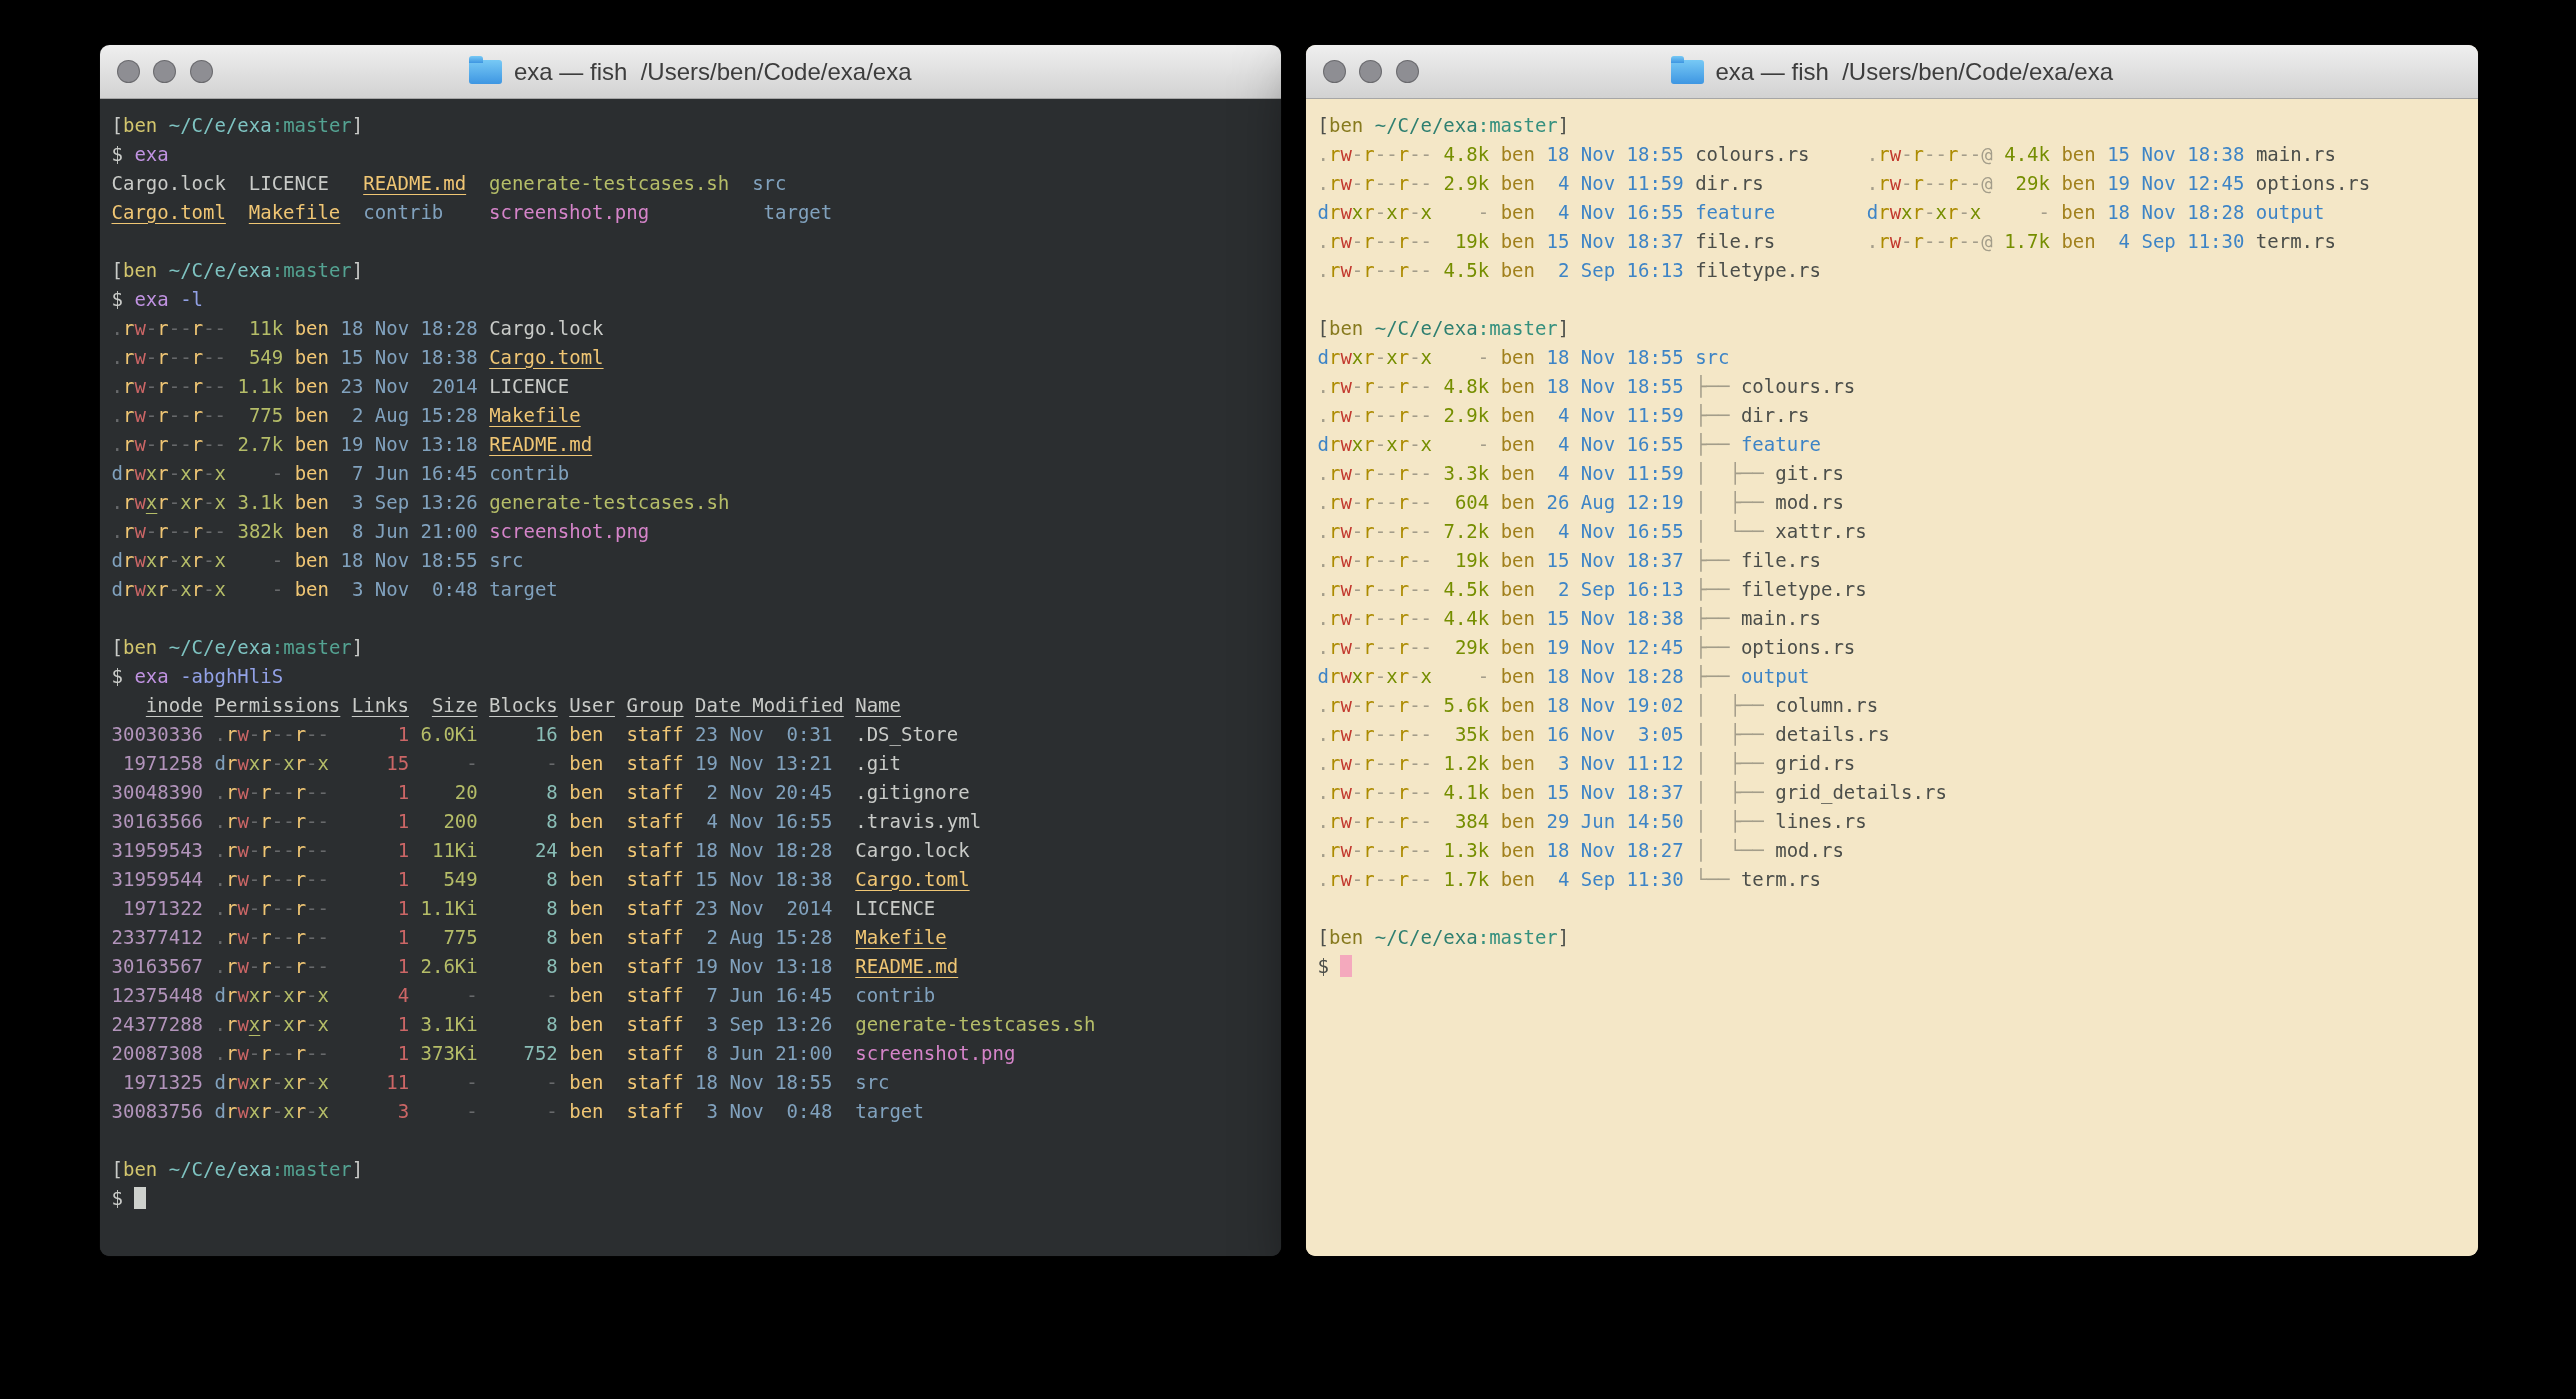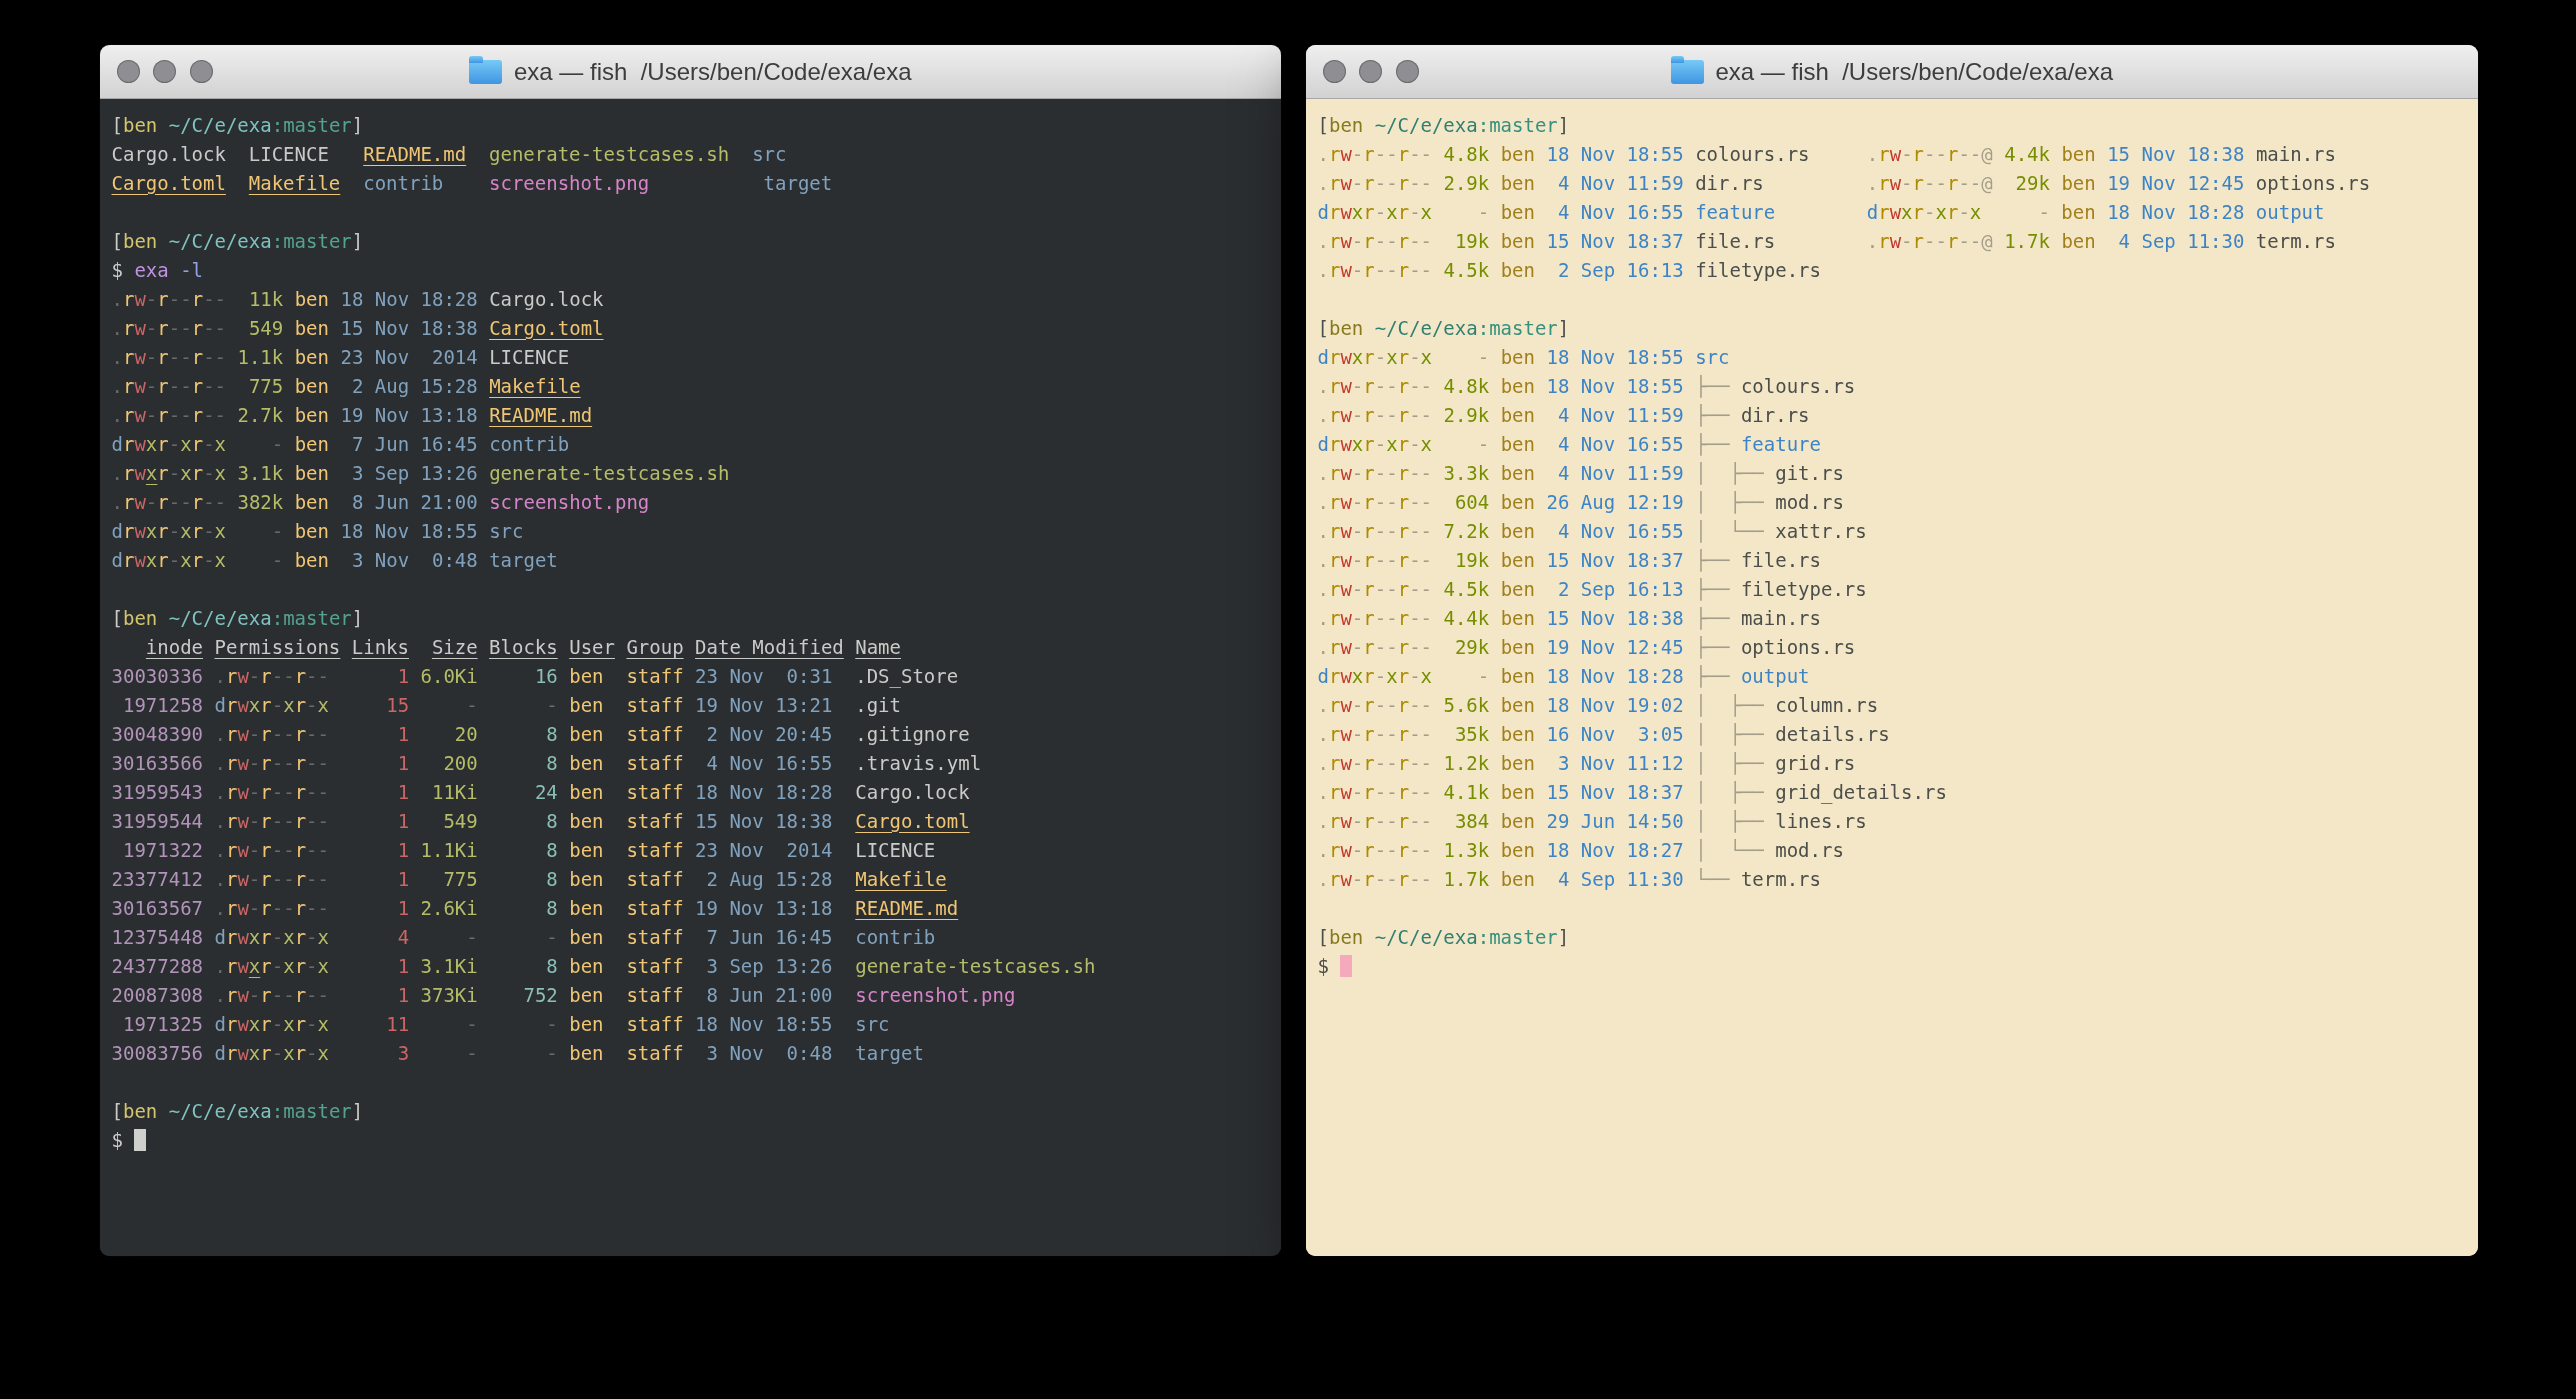--- a/index.html
+++ b/index.html
@@ -58,37 +58,39 @@
       <span class="light" style="background: rgb(142, 142, 147);"></span>
       <span class="light" style="background: rgb(142, 142, 147);"></span>
     </div>
     <div class="titletext" style="color: rgb(61, 61, 61);">
       <span class="foldericon" style="background: linear-gradient(rgb(119, 201, 245), rgb(62, 150, 226));"></span>
       <span>exa — fish  /Users/ben/Code/exa/exa</span>
     </div>
   </div>
   <div class="termbody" style="background: rgb(43, 46, 48); color: rgb(201, 203, 200);">
       <div class="tline"><span style="color: rgb(201, 203, 200);">[</span><span style="color: rgb(210, 197, 109);">ben</span><span style="color: rgb(201, 203, 200);"> </span><span style="color: rgb(126, 195, 193);">~/C/e/exa</span><span style="color: rgb(84, 163, 146);">:master</span><span style="color: rgb(201, 203, 200);">]</span></div>
+      <div class="tline"><span style="color: rgb(201, 203, 200);">$ </span><span style="color: rgb(193, 147, 226);">exa</span></div>
       <div class="tline"><span style="color: rgb(201, 203, 200);">Cargo.lock</span><span style="color: rgb(201, 203, 200);">  </span><span style="color: rgb(201, 203, 200);">LICENCE</span><span style="color: rgb(201, 203, 200);">   </span><span class="u" style="color: rgb(240, 198, 116);">README.md</span><span style="color: rgb(201, 203, 200);">  </span><span style="color: rgb(181, 189, 104);">generate-testcases.sh</span><span style="color: rgb(201, 203, 200);">  </span><span style="color: rgb(129, 162, 190);">src</span></div>
       <div class="tline"><span class="u" style="color: rgb(240, 198, 116);">Cargo.toml</span><span style="color: rgb(201, 203, 200);">  </span><span class="u" style="color: rgb(240, 198, 116);">Makefile</span><span style="color: rgb(201, 203, 200);">  </span><span style="color: rgb(129, 162, 190);">contrib</span><span style="color: rgb(201, 203, 200);">    </span><span style="color: rgb(213, 132, 201);">screenshot.png</span><span style="color: rgb(201, 203, 200);">          </span><span style="color: rgb(129, 162, 190);">target</span></div>
       <div class="tline">&nbsp;</div>
       <div class="tline"><span style="color: rgb(201, 203, 200);">[</span><span style="color: rgb(210, 197, 109);">ben</span><span style="color: rgb(201, 203, 200);"> </span><span style="color: rgb(126, 195, 193);">~/C/e/exa</span><span style="color: rgb(84, 163, 146);">:master</span><span style="color: rgb(201, 203, 200);">]</span></div>
       <div class="tline"><span style="color: rgb(201, 203, 200);">$ </span><span style="color: rgb(193, 147, 226);">exa</span><span style="color: rgb(201, 203, 200);"> </span><span style="color: rgb(146, 161, 230);">-l</span></div>
       <div class="tline"><span style="color: rgb(103, 105, 107);">.</span><span style="color: rgb(240, 198, 116);">r</span><span style="color: rgb(204, 102, 102);">w</span><span style="color: rgb(103, 105, 107);">-</span><span style="color: rgb(240, 198, 116);">r</span><span style="color: rgb(103, 105, 107);">-</span><span style="color: rgb(103, 105, 107);">-</span><span style="color: rgb(240, 198, 116);">r</span><span style="color: rgb(103, 105, 107);">-</span><span style="color: rgb(103, 105, 107);">-</span><span style="color: rgb(181, 189, 104);">  11k</span><span style="color: rgb(240, 198, 116);"> ben</span><span style="color: rgb(129, 162, 190);"> 18 Nov 18:28</span><span style="color: rgb(201, 203, 200);"> Cargo.lock</span></div>
       <div class="tline"><span style="color: rgb(103, 105, 107);">.</span><span style="color: rgb(240, 198, 116);">r</span><span style="color: rgb(204, 102, 102);">w</span><span style="color: rgb(103, 105, 107);">-</span><span style="color: rgb(240, 198, 116);">r</span><span style="color: rgb(103, 105, 107);">-</span><span style="color: rgb(103, 105, 107);">-</span><span style="color: rgb(240, 198, 116);">r</span><span style="color: rgb(103, 105, 107);">-</span><span style="color: rgb(103, 105, 107);">-</span><span style="color: rgb(181, 189, 104);">  549</span><span style="color: rgb(240, 198, 116);"> ben</span><span style="color: rgb(129, 162, 190);"> 15 Nov 18:38</span><span style="color: rgb(201, 203, 200);"> </span><span class="u" style="color: rgb(240, 198, 116);">Cargo.toml</span></div>
       <div class="tline"><span style="color: rgb(103, 105, 107);">.</span><span style="color: rgb(240, 198, 116);">r</span><span style="color: rgb(204, 102, 102);">w</span><span style="color: rgb(103, 105, 107);">-</span><span style="color: rgb(240, 198, 116);">r</span><span style="color: rgb(103, 105, 107);">-</span><span style="color: rgb(103, 105, 107);">-</span><span style="color: rgb(240, 198, 116);">r</span><span style="color: rgb(103, 105, 107);">-</span><span style="color: rgb(103, 105, 107);">-</span><span style="color: rgb(181, 189, 104);"> 1.1k</span><span style="color: rgb(240, 198, 116);"> ben</span><span style="color: rgb(129, 162, 190);"> 23 Nov  2014</span><span style="color: rgb(201, 203, 200);"> LICENCE</span></div>
       <div class="tline"><span style="color: rgb(103, 105, 107);">.</span><span style="color: rgb(240, 198, 116);">r</span><span style="color: rgb(204, 102, 102);">w</span><span style="color: rgb(103, 105, 107);">-</span><span style="color: rgb(240, 198, 116);">r</span><span style="color: rgb(103, 105, 107);">-</span><span style="color: rgb(103, 105, 107);">-</span><span style="color: rgb(240, 198, 116);">r</span><span style="color: rgb(103, 105, 107);">-</span><span style="color: rgb(103, 105, 107);">-</span><span style="color: rgb(181, 189, 104);">  775</span><span style="color: rgb(240, 198, 116);"> ben</span><span style="color: rgb(129, 162, 190);">  2 Aug 15:28</span><span style="color: rgb(201, 203, 200);"> </span><span class="u" style="color: rgb(240, 198, 116);">Makefile</span></div>
       <div class="tline"><span style="color: rgb(103, 105, 107);">.</span><span style="color: rgb(240, 198, 116);">r</span><span style="color: rgb(204, 102, 102);">w</span><span style="color: rgb(103, 105, 107);">-</span><span style="color: rgb(240, 198, 116);">r</span><span style="color: rgb(103, 105, 107);">-</span><span style="color: rgb(103, 105, 107);">-</span><span style="color: rgb(240, 198, 116);">r</span><span style="color: rgb(103, 105, 107);">-</span><span style="color: rgb(103, 105, 107);">-</span><span style="color: rgb(181, 189, 104);"> 2.7k</span><span style="color: rgb(240, 198, 116);"> ben</span><span style="color: rgb(129, 162, 190);"> 19 Nov 13:18</span><span style="color: rgb(201, 203, 200);"> </span><span class="u" style="color: rgb(240, 198, 116);">README.md</span></div>
       <div class="tline"><span style="color: rgb(129, 162, 190);">d</span><span style="color: rgb(240, 198, 116);">r</span><span style="color: rgb(204, 102, 102);">w</span><span style="color: rgb(181, 189, 104);">x</span><span style="color: rgb(240, 198, 116);">r</span><span style="color: rgb(103, 105, 107);">-</span><span style="color: rgb(181, 189, 104);">x</span><span style="color: rgb(240, 198, 116);">r</span><span style="color: rgb(103, 105, 107);">-</span><span style="color: rgb(181, 189, 104);">x</span><span style="color: rgb(103, 105, 107);">    -</span><span style="color: rgb(240, 198, 116);"> ben</span><span style="color: rgb(129, 162, 190);">  7 Jun 16:45</span><span style="color: rgb(129, 162, 190);"> contrib</span></div>
       <div class="tline"><span style="color: rgb(103, 105, 107);">.</span><span style="color: rgb(240, 198, 116);">r</span><span style="color: rgb(204, 102, 102);">w</span><span class="u" style="color: rgb(181, 189, 104);">x</span><span style="color: rgb(240, 198, 116);">r</span><span style="color: rgb(103, 105, 107);">-</span><span style="color: rgb(181, 189, 104);">x</span><span style="color: rgb(240, 198, 116);">r</span><span style="color: rgb(103, 105, 107);">-</span><span style="color: rgb(181, 189, 104);">x</span><span style="color: rgb(181, 189, 104);"> 3.1k</span><span style="color: rgb(240, 198, 116);"> ben</span><span style="color: rgb(129, 162, 190);">  3 Sep 13:26</span><span style="color: rgb(181, 189, 104);"> generate-testcases.sh</span></div>
       <div class="tline"><span style="color: rgb(103, 105, 107);">.</span><span style="color: rgb(240, 198, 116);">r</span><span style="color: rgb(204, 102, 102);">w</span><span style="color: rgb(103, 105, 107);">-</span><span style="color: rgb(240, 198, 116);">r</span><span style="color: rgb(103, 105, 107);">-</span><span style="color: rgb(103, 105, 107);">-</span><span style="color: rgb(240, 198, 116);">r</span><span style="color: rgb(103, 105, 107);">-</span><span style="color: rgb(103, 105, 107);">-</span><span style="color: rgb(181, 189, 104);"> 382k</span><span style="color: rgb(240, 198, 116);"> ben</span><span style="color: rgb(129, 162, 190);">  8 Jun 21:00</span><span style="color: rgb(213, 132, 201);"> screenshot.png</span></div>
       <div class="tline"><span style="color: rgb(129, 162, 190);">d</span><span style="color: rgb(240, 198, 116);">r</span><span style="color: rgb(204, 102, 102);">w</span><span style="color: rgb(181, 189, 104);">x</span><span style="color: rgb(240, 198, 116);">r</span><span style="color: rgb(103, 105, 107);">-</span><span style="color: rgb(181, 189, 104);">x</span><span style="color: rgb(240, 198, 116);">r</span><span style="color: rgb(103, 105, 107);">-</span><span style="color: rgb(181, 189, 104);">x</span><span style="color: rgb(103, 105, 107);">    -</span><span style="color: rgb(240, 198, 116);"> ben</span><span style="color: rgb(129, 162, 190);"> 18 Nov 18:55</span><span style="color: rgb(129, 162, 190);"> src</span></div>
       <div class="tline"><span style="color: rgb(129, 162, 190);">d</span><span style="color: rgb(240, 198, 116);">r</span><span style="color: rgb(204, 102, 102);">w</span><span style="color: rgb(181, 189, 104);">x</span><span style="color: rgb(240, 198, 116);">r</span><span style="color: rgb(103, 105, 107);">-</span><span style="color: rgb(181, 189, 104);">x</span><span style="color: rgb(240, 198, 116);">r</span><span style="color: rgb(103, 105, 107);">-</span><span style="color: rgb(181, 189, 104);">x</span><span style="color: rgb(103, 105, 107);">    -</span><span style="color: rgb(240, 198, 116);"> ben</span><span style="color: rgb(129, 162, 190);">  3 Nov  0:48</span><span style="color: rgb(129, 162, 190);"> target</span></div>
       <div class="tline">&nbsp;</div>
       <div class="tline"><span style="color: rgb(201, 203, 200);">[</span><span style="color: rgb(210, 197, 109);">ben</span><span style="color: rgb(201, 203, 200);"> </span><span style="color: rgb(126, 195, 193);">~/C/e/exa</span><span style="color: rgb(84, 163, 146);">:master</span><span style="color: rgb(201, 203, 200);">]</span></div>
+      <div class="tline"><span style="color: rgb(201, 203, 200);">$ </span><span style="color: rgb(193, 147, 226);">exa</span><span style="color: rgb(201, 203, 200);"> </span><span style="color: rgb(146, 161, 230);">-abghHliS</span></div>
       <div class="tline"><span style="color: rgb(201, 203, 200);">   </span><span class="u" style="color: rgb(201, 203, 200);">inode</span><span style="color: rgb(201, 203, 200);"> </span><span class="u" style="color: rgb(201, 203, 200);">Permissions</span><span style="color: rgb(201, 203, 200);"> </span><span class="u" style="color: rgb(201, 203, 200);">Links</span><span style="color: rgb(201, 203, 200);">  </span><span class="u" style="color: rgb(201, 203, 200);">Size</span><span style="color: rgb(201, 203, 200);"> </span><span class="u" style="color: rgb(201, 203, 200);">Blocks</span><span style="color: rgb(201, 203, 200);"> </span><span class="u" style="color: rgb(201, 203, 200);">User</span><span style="color: rgb(201, 203, 200);"> </span><span class="u" style="color: rgb(201, 203, 200);">Group</span><span style="color: rgb(201, 203, 200);"> </span><span class="u" style="color: rgb(201, 203, 200);">Date Modified</span><span style="color: rgb(201, 203, 200);"> </span><span class="u" style="color: rgb(201, 203, 200);">Name</span></div>
       <div class="tline"><span style="color: rgb(178, 148, 187);">30030336</span><span style="color: rgb(201, 203, 200);"> </span><span style="color: rgb(103, 105, 107);">.</span><span style="color: rgb(240, 198, 116);">r</span><span style="color: rgb(204, 102, 102);">w</span><span style="color: rgb(103, 105, 107);">-</span><span style="color: rgb(240, 198, 116);">r</span><span style="color: rgb(103, 105, 107);">-</span><span style="color: rgb(103, 105, 107);">-</span><span style="color: rgb(240, 198, 116);">r</span><span style="color: rgb(103, 105, 107);">-</span><span style="color: rgb(103, 105, 107);">-</span><span style="color: rgb(204, 102, 102);">      1</span><span style="color: rgb(181, 189, 104);"> 6.0Ki</span><span style="color: rgb(138, 190, 183);">     16</span><span style="color: rgb(240, 198, 116);"> ben  staff</span><span style="color: rgb(129, 162, 190);"> 23 Nov  0:31</span><span style="color: rgb(201, 203, 200);">  .DS_Store</span></div>
       <div class="tline"><span style="color: rgb(178, 148, 187);"> 1971258</span><span style="color: rgb(201, 203, 200);"> </span><span style="color: rgb(129, 162, 190);">d</span><span style="color: rgb(240, 198, 116);">r</span><span style="color: rgb(204, 102, 102);">w</span><span style="color: rgb(181, 189, 104);">x</span><span style="color: rgb(240, 198, 116);">r</span><span style="color: rgb(103, 105, 107);">-</span><span style="color: rgb(181, 189, 104);">x</span><span style="color: rgb(240, 198, 116);">r</span><span style="color: rgb(103, 105, 107);">-</span><span style="color: rgb(181, 189, 104);">x</span><span style="color: rgb(204, 102, 102);">     15</span><span style="color: rgb(103, 105, 107);">     -</span><span style="color: rgb(103, 105, 107);">      -</span><span style="color: rgb(240, 198, 116);"> ben  staff</span><span style="color: rgb(129, 162, 190);"> 19 Nov 13:21</span><span style="color: rgb(201, 203, 200);">  .git</span></div>
       <div class="tline"><span style="color: rgb(178, 148, 187);">30048390</span><span style="color: rgb(201, 203, 200);"> </span><span style="color: rgb(103, 105, 107);">.</span><span style="color: rgb(240, 198, 116);">r</span><span style="color: rgb(204, 102, 102);">w</span><span style="color: rgb(103, 105, 107);">-</span><span style="color: rgb(240, 198, 116);">r</span><span style="color: rgb(103, 105, 107);">-</span><span style="color: rgb(103, 105, 107);">-</span><span style="color: rgb(240, 198, 116);">r</span><span style="color: rgb(103, 105, 107);">-</span><span style="color: rgb(103, 105, 107);">-</span><span style="color: rgb(204, 102, 102);">      1</span><span style="color: rgb(181, 189, 104);">    20</span><span style="color: rgb(138, 190, 183);">      8</span><span style="color: rgb(240, 198, 116);"> ben  staff</span><span style="color: rgb(129, 162, 190);">  2 Nov 20:45</span><span style="color: rgb(201, 203, 200);">  .gitignore</span></div>
       <div class="tline"><span style="color: rgb(178, 148, 187);">30163566</span><span style="color: rgb(201, 203, 200);"> </span><span style="color: rgb(103, 105, 107);">.</span><span style="color: rgb(240, 198, 116);">r</span><span style="color: rgb(204, 102, 102);">w</span><span style="color: rgb(103, 105, 107);">-</span><span style="color: rgb(240, 198, 116);">r</span><span style="color: rgb(103, 105, 107);">-</span><span style="color: rgb(103, 105, 107);">-</span><span style="color: rgb(240, 198, 116);">r</span><span style="color: rgb(103, 105, 107);">-</span><span style="color: rgb(103, 105, 107);">-</span><span style="color: rgb(204, 102, 102);">      1</span><span style="color: rgb(181, 189, 104);">   200</span><span style="color: rgb(138, 190, 183);">      8</span><span style="color: rgb(240, 198, 116);"> ben  staff</span><span style="color: rgb(129, 162, 190);">  4 Nov 16:55</span><span style="color: rgb(201, 203, 200);">  .travis.yml</span></div>
       <div class="tline"><span style="color: rgb(178, 148, 187);">31959543</span><span style="color: rgb(201, 203, 200);"> </span><span style="color: rgb(103, 105, 107);">.</span><span style="color: rgb(240, 198, 116);">r</span><span style="color: rgb(204, 102, 102);">w</span><span style="color: rgb(103, 105, 107);">-</span><span style="color: rgb(240, 198, 116);">r</span><span style="color: rgb(103, 105, 107);">-</span><span style="color: rgb(103, 105, 107);">-</span><span style="color: rgb(240, 198, 116);">r</span><span style="color: rgb(103, 105, 107);">-</span><span style="color: rgb(103, 105, 107);">-</span><span style="color: rgb(204, 102, 102);">      1</span><span style="color: rgb(181, 189, 104);">  11Ki</span><span style="color: rgb(138, 190, 183);">     24</span><span style="color: rgb(240, 198, 116);"> ben  staff</span><span style="color: rgb(129, 162, 190);"> 18 Nov 18:28</span><span style="color: rgb(201, 203, 200);">  Cargo.lock</span></div>
       <div class="tline"><span style="color: rgb(178, 148, 187);">31959544</span><span style="color: rgb(201, 203, 200);"> </span><span style="color: rgb(103, 105, 107);">.</span><span style="color: rgb(240, 198, 116);">r</span><span style="color: rgb(204, 102, 102);">w</span><span style="color: rgb(103, 105, 107);">-</span><span style="color: rgb(240, 198, 116);">r</span><span style="color: rgb(103, 105, 107);">-</span><span style="color: rgb(103, 105, 107);">-</span><span style="color: rgb(240, 198, 116);">r</span><span style="color: rgb(103, 105, 107);">-</span><span style="color: rgb(103, 105, 107);">-</span><span style="color: rgb(204, 102, 102);">      1</span><span style="color: rgb(181, 189, 104);">   549</span><span style="color: rgb(138, 190, 183);">      8</span><span style="color: rgb(240, 198, 116);"> ben  staff</span><span style="color: rgb(129, 162, 190);"> 15 Nov 18:38</span><span style="color: rgb(201, 203, 200);">  </span><span class="u" style="color: rgb(240, 198, 116);">Cargo.toml</span></div>
       <div class="tline"><span style="color: rgb(178, 148, 187);"> 1971322</span><span style="color: rgb(201, 203, 200);"> </span><span style="color: rgb(103, 105, 107);">.</span><span style="color: rgb(240, 198, 116);">r</span><span style="color: rgb(204, 102, 102);">w</span><span style="color: rgb(103, 105, 107);">-</span><span style="color: rgb(240, 198, 116);">r</span><span style="color: rgb(103, 105, 107);">-</span><span style="color: rgb(103, 105, 107);">-</span><span style="color: rgb(240, 198, 116);">r</span><span style="color: rgb(103, 105, 107);">-</span><span style="color: rgb(103, 105, 107);">-</span><span style="color: rgb(204, 102, 102);">      1</span><span style="color: rgb(181, 189, 104);"> 1.1Ki</span><span style="color: rgb(138, 190, 183);">      8</span><span style="color: rgb(240, 198, 116);"> ben  staff</span><span style="color: rgb(129, 162, 190);"> 23 Nov  2014</span><span style="color: rgb(201, 203, 200);">  LICENCE</span></div>
       <div class="tline"><span style="color: rgb(178, 148, 187);">23377412</span><span style="color: rgb(201, 203, 200);"> </span><span style="color: rgb(103, 105, 107);">.</span><span style="color: rgb(240, 198, 116);">r</span><span style="color: rgb(204, 102, 102);">w</span><span style="color: rgb(103, 105, 107);">-</span><span style="color: rgb(240, 198, 116);">r</span><span style="color: rgb(103, 105, 107);">-</span><span style="color: rgb(103, 105, 107);">-</span><span style="color: rgb(240, 198, 116);">r</span><span style="color: rgb(103, 105, 107);">-</span><span style="color: rgb(103, 105, 107);">-</span><span style="color: rgb(204, 102, 102);">      1</span><span style="color: rgb(181, 189, 104);">   775</span><span style="color: rgb(138, 190, 183);">      8</span><span style="color: rgb(240, 198, 116);"> ben  staff</span><span style="color: rgb(129, 162, 190);">  2 Aug 15:28</span><span style="color: rgb(201, 203, 200);">  </span><span class="u" style="color: rgb(240, 198, 116);">Makefile</span></div>
       <div class="tline"><span style="color: rgb(178, 148, 187);">30163567</span><span style="color: rgb(201, 203, 200);"> </span><span style="color: rgb(103, 105, 107);">.</span><span style="color: rgb(240, 198, 116);">r</span><span style="color: rgb(204, 102, 102);">w</span><span style="color: rgb(103, 105, 107);">-</span><span style="color: rgb(240, 198, 116);">r</span><span style="color: rgb(103, 105, 107);">-</span><span style="color: rgb(103, 105, 107);">-</span><span style="color: rgb(240, 198, 116);">r</span><span style="color: rgb(103, 105, 107);">-</span><span style="color: rgb(103, 105, 107);">-</span><span style="color: rgb(204, 102, 102);">      1</span><span style="color: rgb(181, 189, 104);"> 2.6Ki</span><span style="color: rgb(138, 190, 183);">      8</span><span style="color: rgb(240, 198, 116);"> ben  staff</span><span style="color: rgb(129, 162, 190);"> 19 Nov 13:18</span><span style="color: rgb(201, 203, 200);">  </span><span class="u" style="color: rgb(240, 198, 116);">README.md</span></div>

